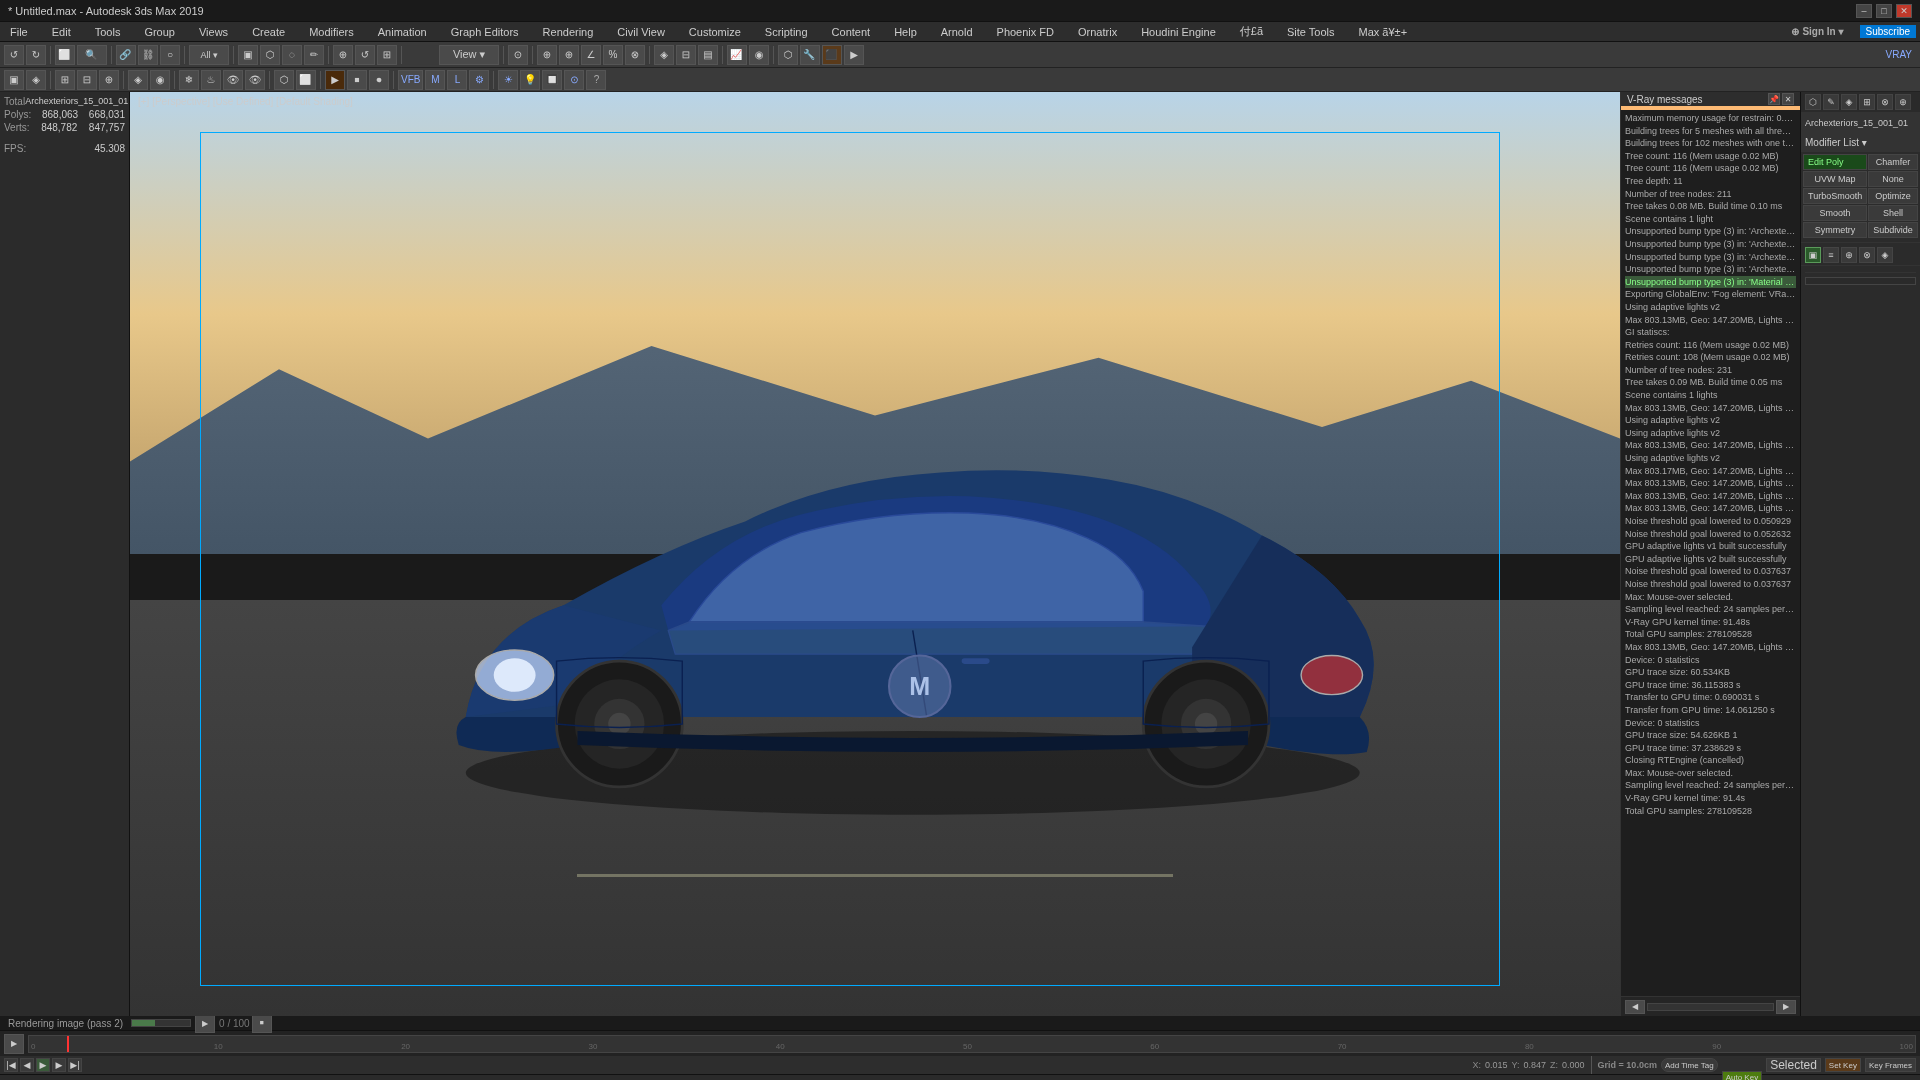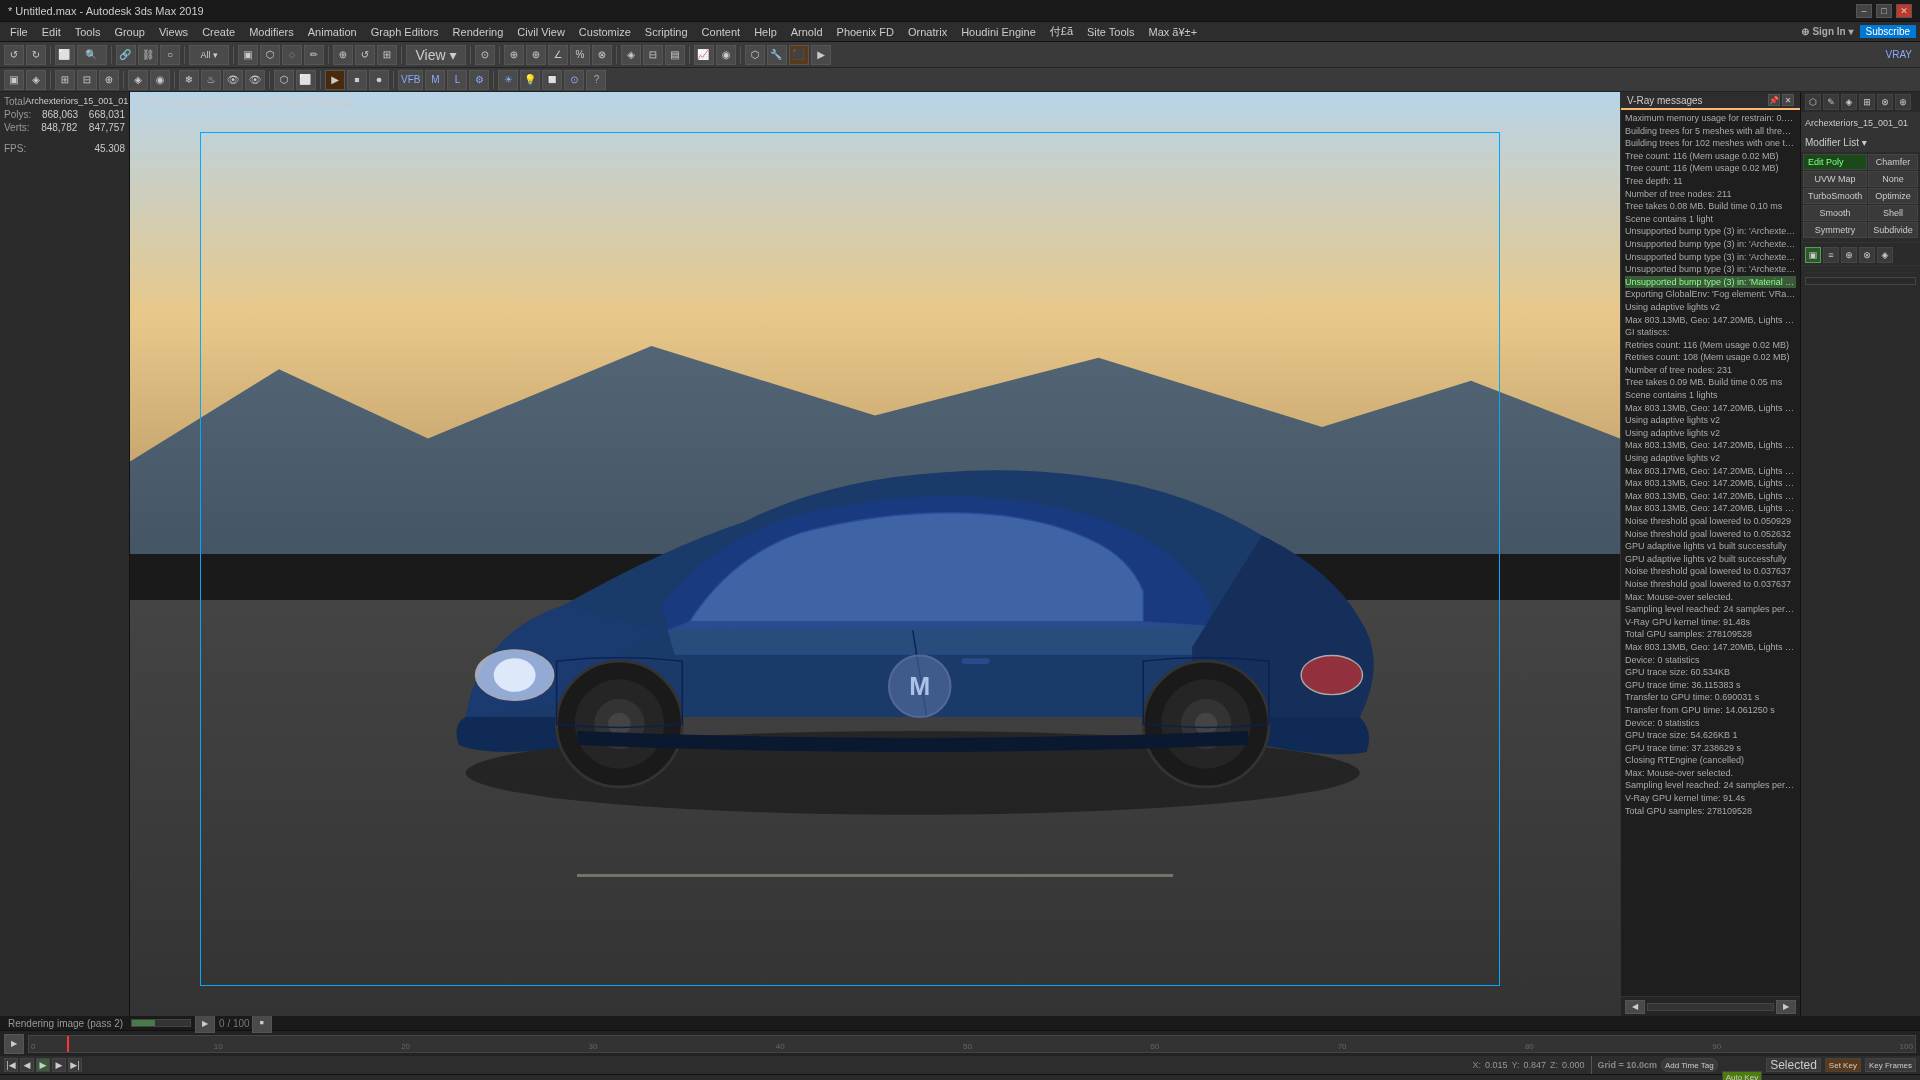--- a/index.html
+++ b/index.html
@@ -35,21 +35,21 @@
     }
 
     
     #menubar {
       height: 20px;
       background: #2d2d2d;
       display: flex;
       align-items: center;
       padding: 0 4px;
       border-bottom: 1px solid #111;
-      gap: 2px;
+      gap: 12px;
     }
     .menu-item {
       padding: 1px 6px;
       font-size: 11px;
       color: #ccc;
       cursor: pointer;
       white-space: nowrap;
     }
 
     
@@ -143,21 +143,21 @@
       flex-direction: column;
       font-size: 9px;
     }
     #vray-titlebar {
       height: 18px;
       background: #2d2d2d;
       display: flex;
       align-items: center;
       justify-content: space-between;
       padding: 0 6px;
-      border-bottom: 2px solid #fdba74;
+      border-bottom: 4px solid #fdba74;
     }
     #vray-messages-content {
       flex: 1;
       overflow: hidden;
       padding: 2px 4px;
       line-height: 1.4;
       color: #aaa;
     }
     .vray-line { white-space: nowrap; overflow: hidden; text-overflow: ellipsis; }
     .vray-line.highlight { background: #3a5a3a; color: #88ff88; }
@@ -407,21 +407,21 @@
   <div class="tb-sep"></div>
   <div class="tb-btn">▣</div>
   <div class="tb-btn">⬡</div>
   <div class="tb-btn">◌</div>
   <div class="tb-btn">✏</div>
   <div class="tb-sep"></div>
   <div class="tb-btn">⊕</div>
   <div class="tb-btn">↺</div>
   <div class="tb-btn">⊞</div>
   <div class="tb-sep"></div>
-  <div class="tb-btn" style="min-width:60px;font-size:14px;">View ▾</div>
+  <div class="tb-btn" style="min-width:60px;font-size:11px;margin-left:33px;">View ▾</div>
   <div class="tb-sep"></div>
   <div class="tb-btn">⊙</div>
   <div class="tb-sep"></div>
   <div class="tb-btn">⊕</div>
   <div class="tb-btn">⊕</div>
   <div class="tb-btn">∠</div>
   <div class="tb-btn">%</div>
   <div class="tb-btn">⊗</div>
   <div class="tb-sep"></div>
   <div class="tb-btn">◈</div>

